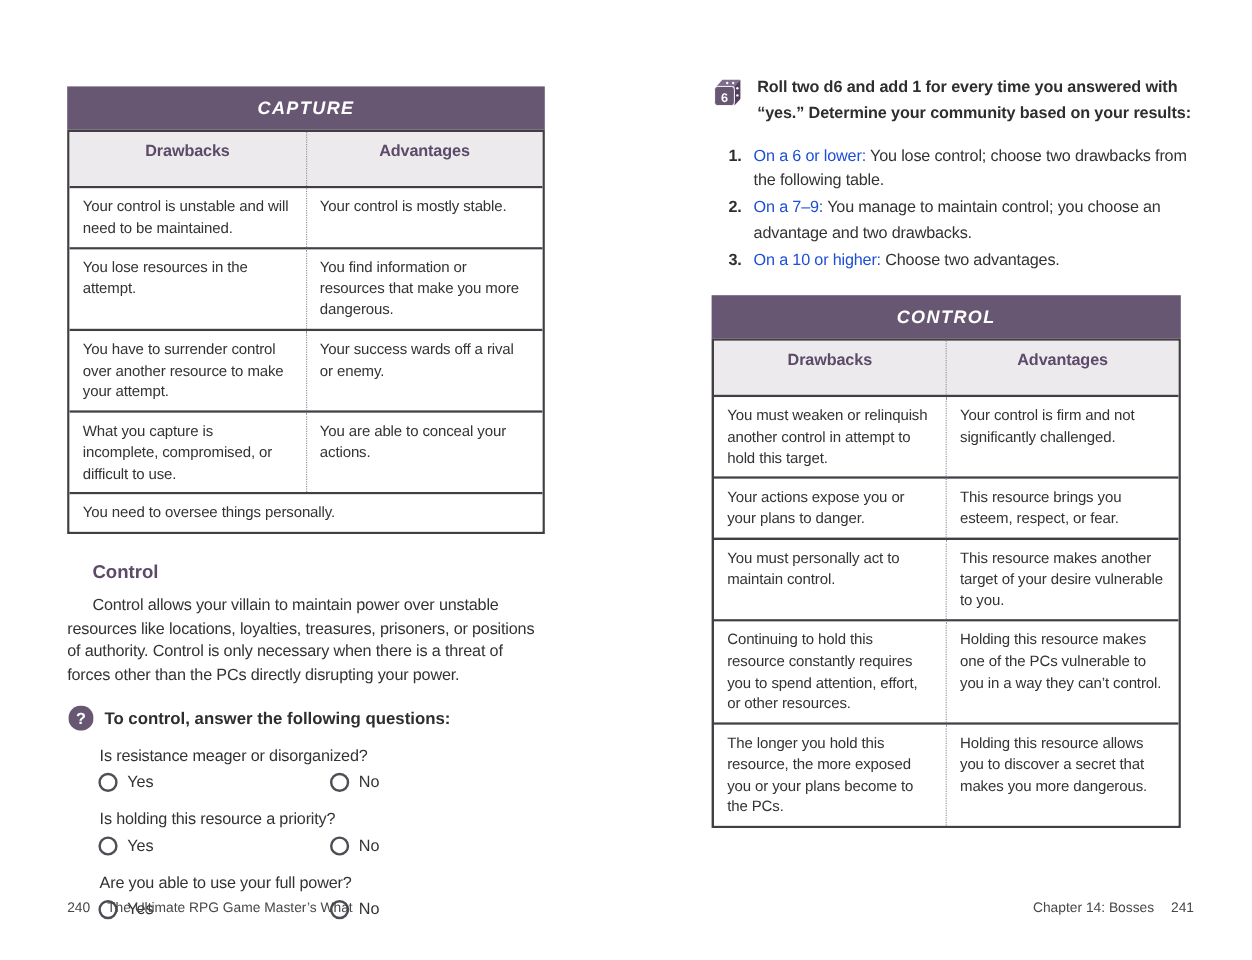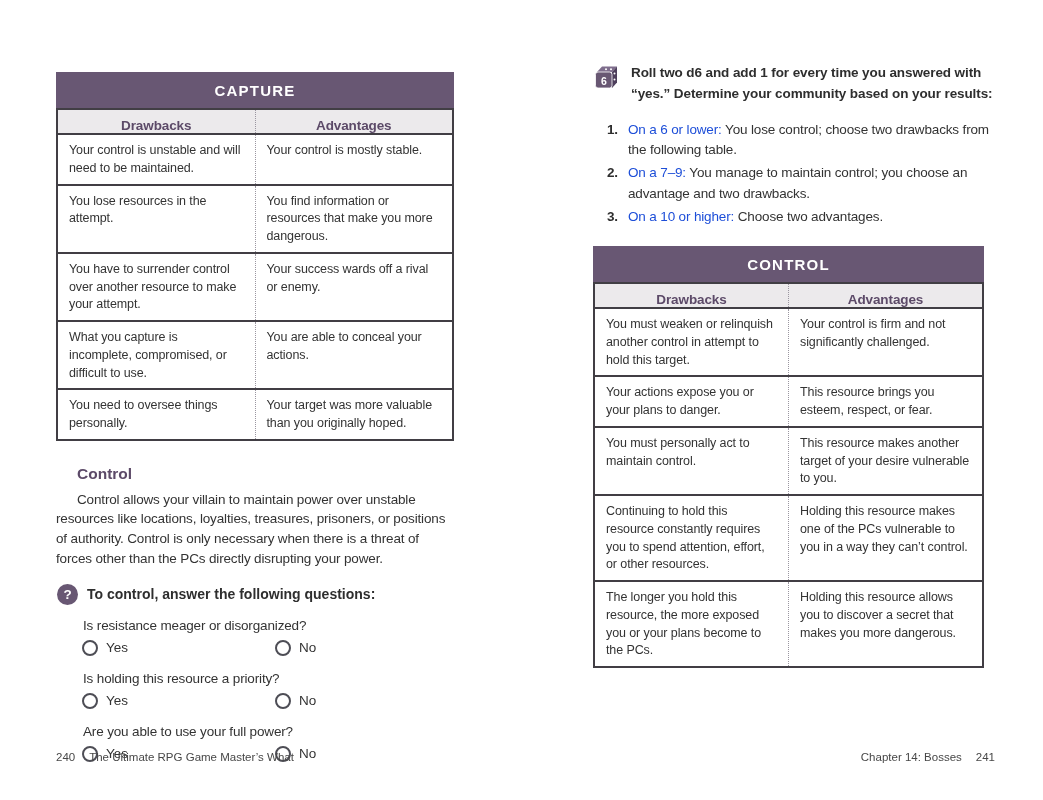--- a/index.html
+++ b/index.html
@@ -6,25 +6,25 @@
   body{font-family:"Liberation Sans","DejaVu Sans",sans-serif;color:#333;}
   .spread{position:relative;width:1043px;height:800px;background:#fff;overflow:hidden;}
 
   
   .col-left{position:absolute;left:56px;top:72px;width:398px;}
   .col-right{position:absolute;left:593px;top:63px;width:403px;}
 
   
   .rpg-table{width:100%;letter-spacing:-0.1px;}
   .t-title{background:#685773;color:#fff;font-weight:700;text-align:center;
-           font-size:15px;letter-spacing:1.2px;padding:10px 0 9px;}
+           font-size:15px;letter-spacing:1.2px;padding:10px 0 9px;font-style:italic;}
   .t-body{border:2px solid #413e44;}
   .t-hrow{display:flex;background:#eceaec;border-bottom:2px solid #413e44;}
   .t-hcell{flex:1;text-align:center;color:#5c4a68;font-weight:700;font-size:13.5px;
-           padding:8px 4px 0;}
+           padding:8px 4px 22px;}
   .t-hcell + .t-hcell{border-left:1px dotted #9a96a0;}
   .t-row{display:flex;border-bottom:2px solid #413e44;background:#fff;}
   .t-row:last-child{border-bottom:none;}
   .t-cell{flex:1;padding:7px 11px 6px;font-size:12.5px;line-height:1.42;color:#333;}
   .t-cell + .t-cell{border-left:1px dotted #9a96a0;}
 
   
   .control-heading{color:#5c4a68;font-weight:700;font-size:15.5px;margin:24px 0 7px 21px;}
   .control-para{font-size:13.5px;line-height:1.46;color:#333;text-indent:21px;
                 margin:0;letter-spacing:-0.15px;}
@@ -83,21 +83,20 @@
         <div class="t-row">
           <div class="t-cell">You have to surrender control over another resource to make your attempt.</div>
           <div class="t-cell">Your success wards off a rival or enemy.</div>
         </div>
         <div class="t-row">
           <div class="t-cell">What you capture is incomplete, compromised, or difficult to use.</div>
           <div class="t-cell">You are able to conceal your actions.</div>
         </div>
         <div class="t-row">
           <div class="t-cell">You need to oversee things personally.</div>
-          <div class="t-cell">Your target was more valuable than you originally hoped.</div>
         </div>
       </div>
     </section>
 
     <h3 class="control-heading">Control</h3>
     <p class="control-para">Control allows your villain to maintain power over unstable resources like locations, loyalties, treasures, prisoners, or positions of authority. Control is only necessary when there is a threat of forces other than the PCs directly disrupting your power.</p>
 
     <div class="q-intro">
       <svg class="q-icon" viewBox="0 0 21 21" aria-hidden="true">
         <circle cx="10.5" cy="10.5" r="10.5" fill="#685773"></circle>

